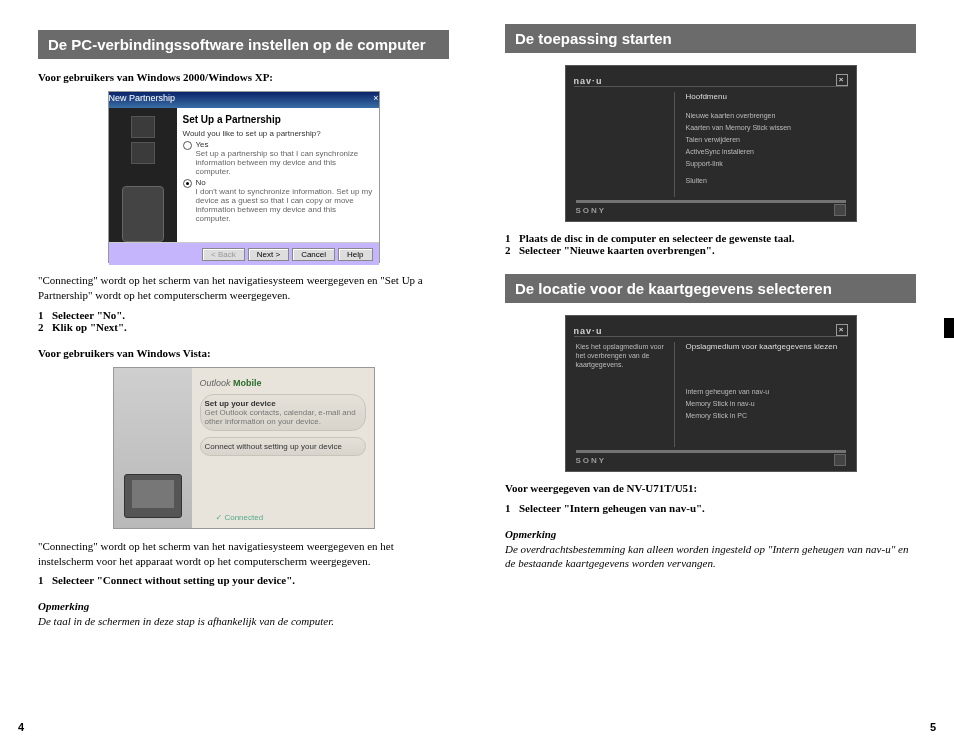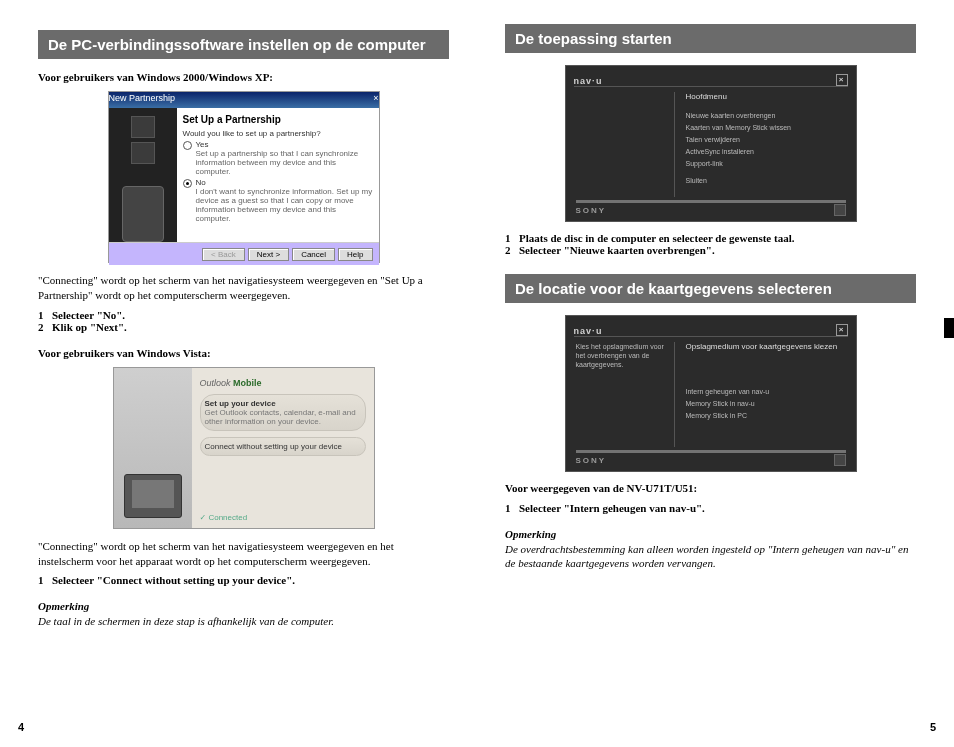--- a/index.html
+++ b/index.html
@@ -115,21 +115,21 @@
         <div class="vs-side">
           <div class="vs-dev"></div>
         </div>
         <div class="vs-main">
           <div class="vs-logo"><span style="color:#666">Outlook</span> <b style="color:#2b6b2b;font-style:normal">Mobile</b></div>
           <div class="vs-row">
             <div style="font-weight:bold">Set up your device</div>
             <div style="color:#777">Get Outlook contacts, calendar, e-mail and other information on your device.</div>
           </div>
           <div class="vs-row">Connect without setting up your device</div>
-          <div style="position:absolute;bottom:6px;left:8px;color:#5a8">✓  Connected</div>
+          <div style="position:absolute;bottom:6px;left:24px;color:#5a8">✓  Connected</div>
         </div>
       </div>
     </div>
 
     <div class="body">"Connecting" wordt op het scherm van het navigatiesysteem weergegeven en het instelscherm voor het apparaat wordt op het computerscherm weergegeven.</div>
     <div class="steps">
       <div><span class="num">1</span><span>Selecteer "Connect without setting up your device".</span></div>
     </div>
 
     <div class="note-h">Opmerking</div>

